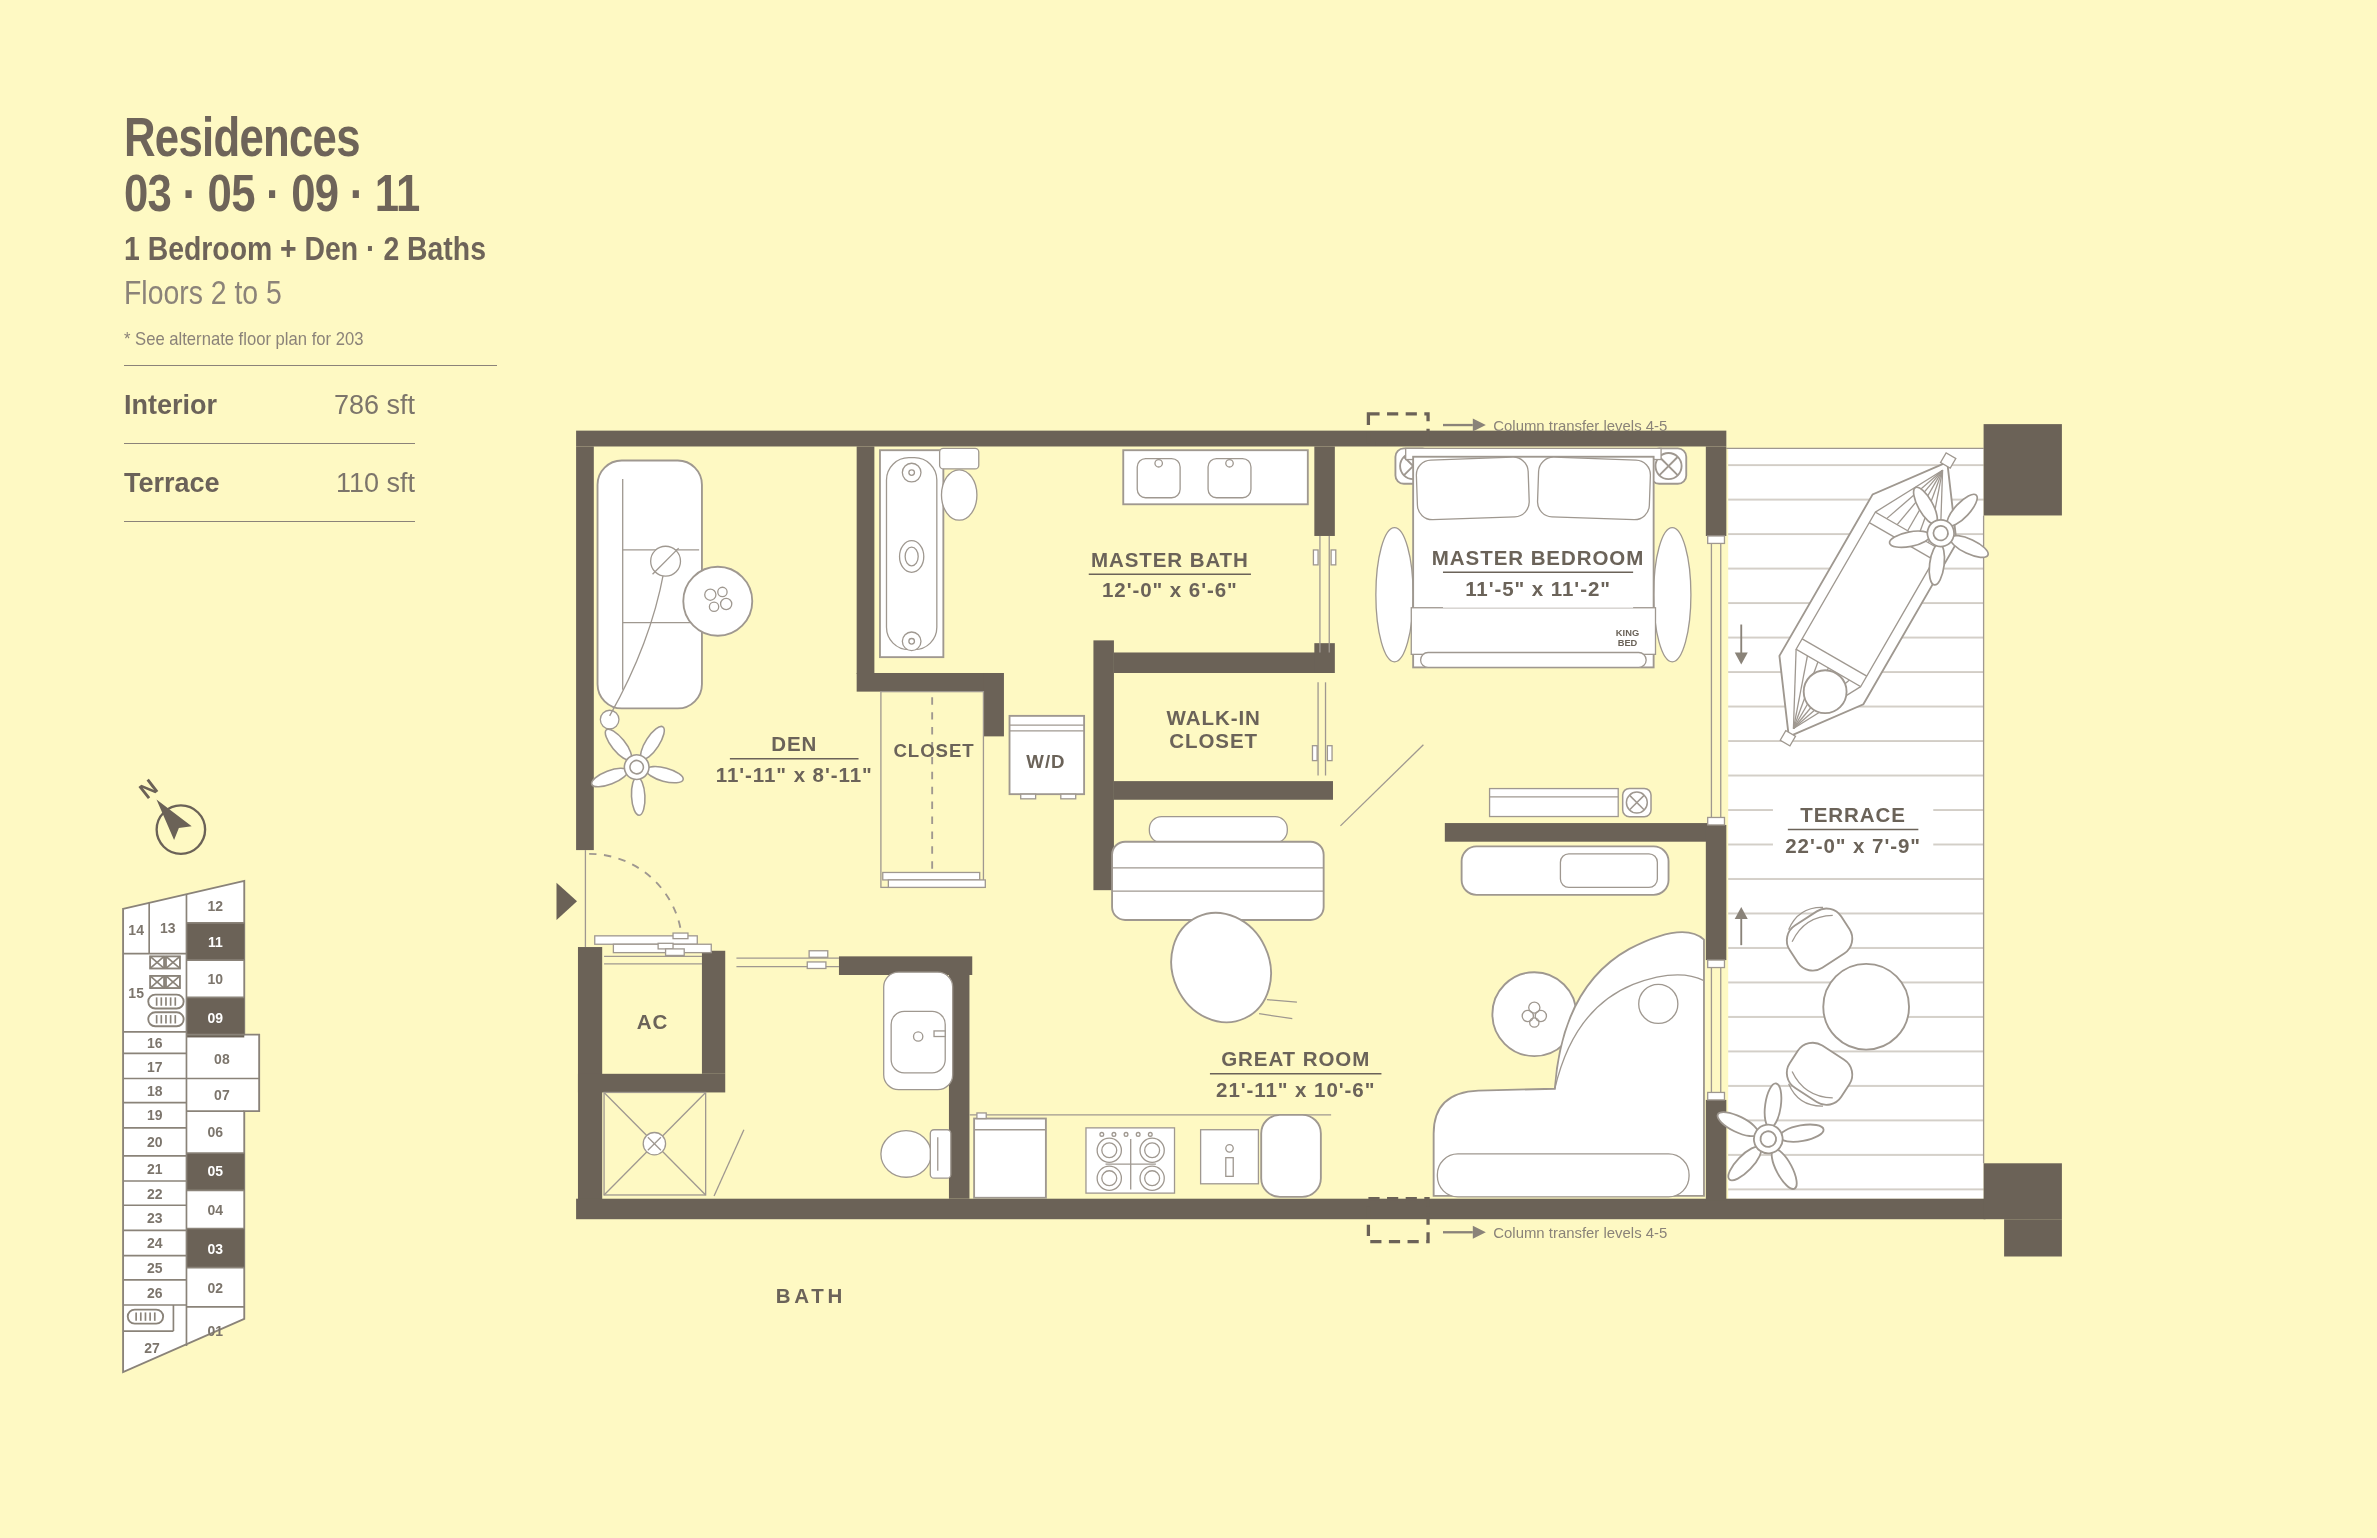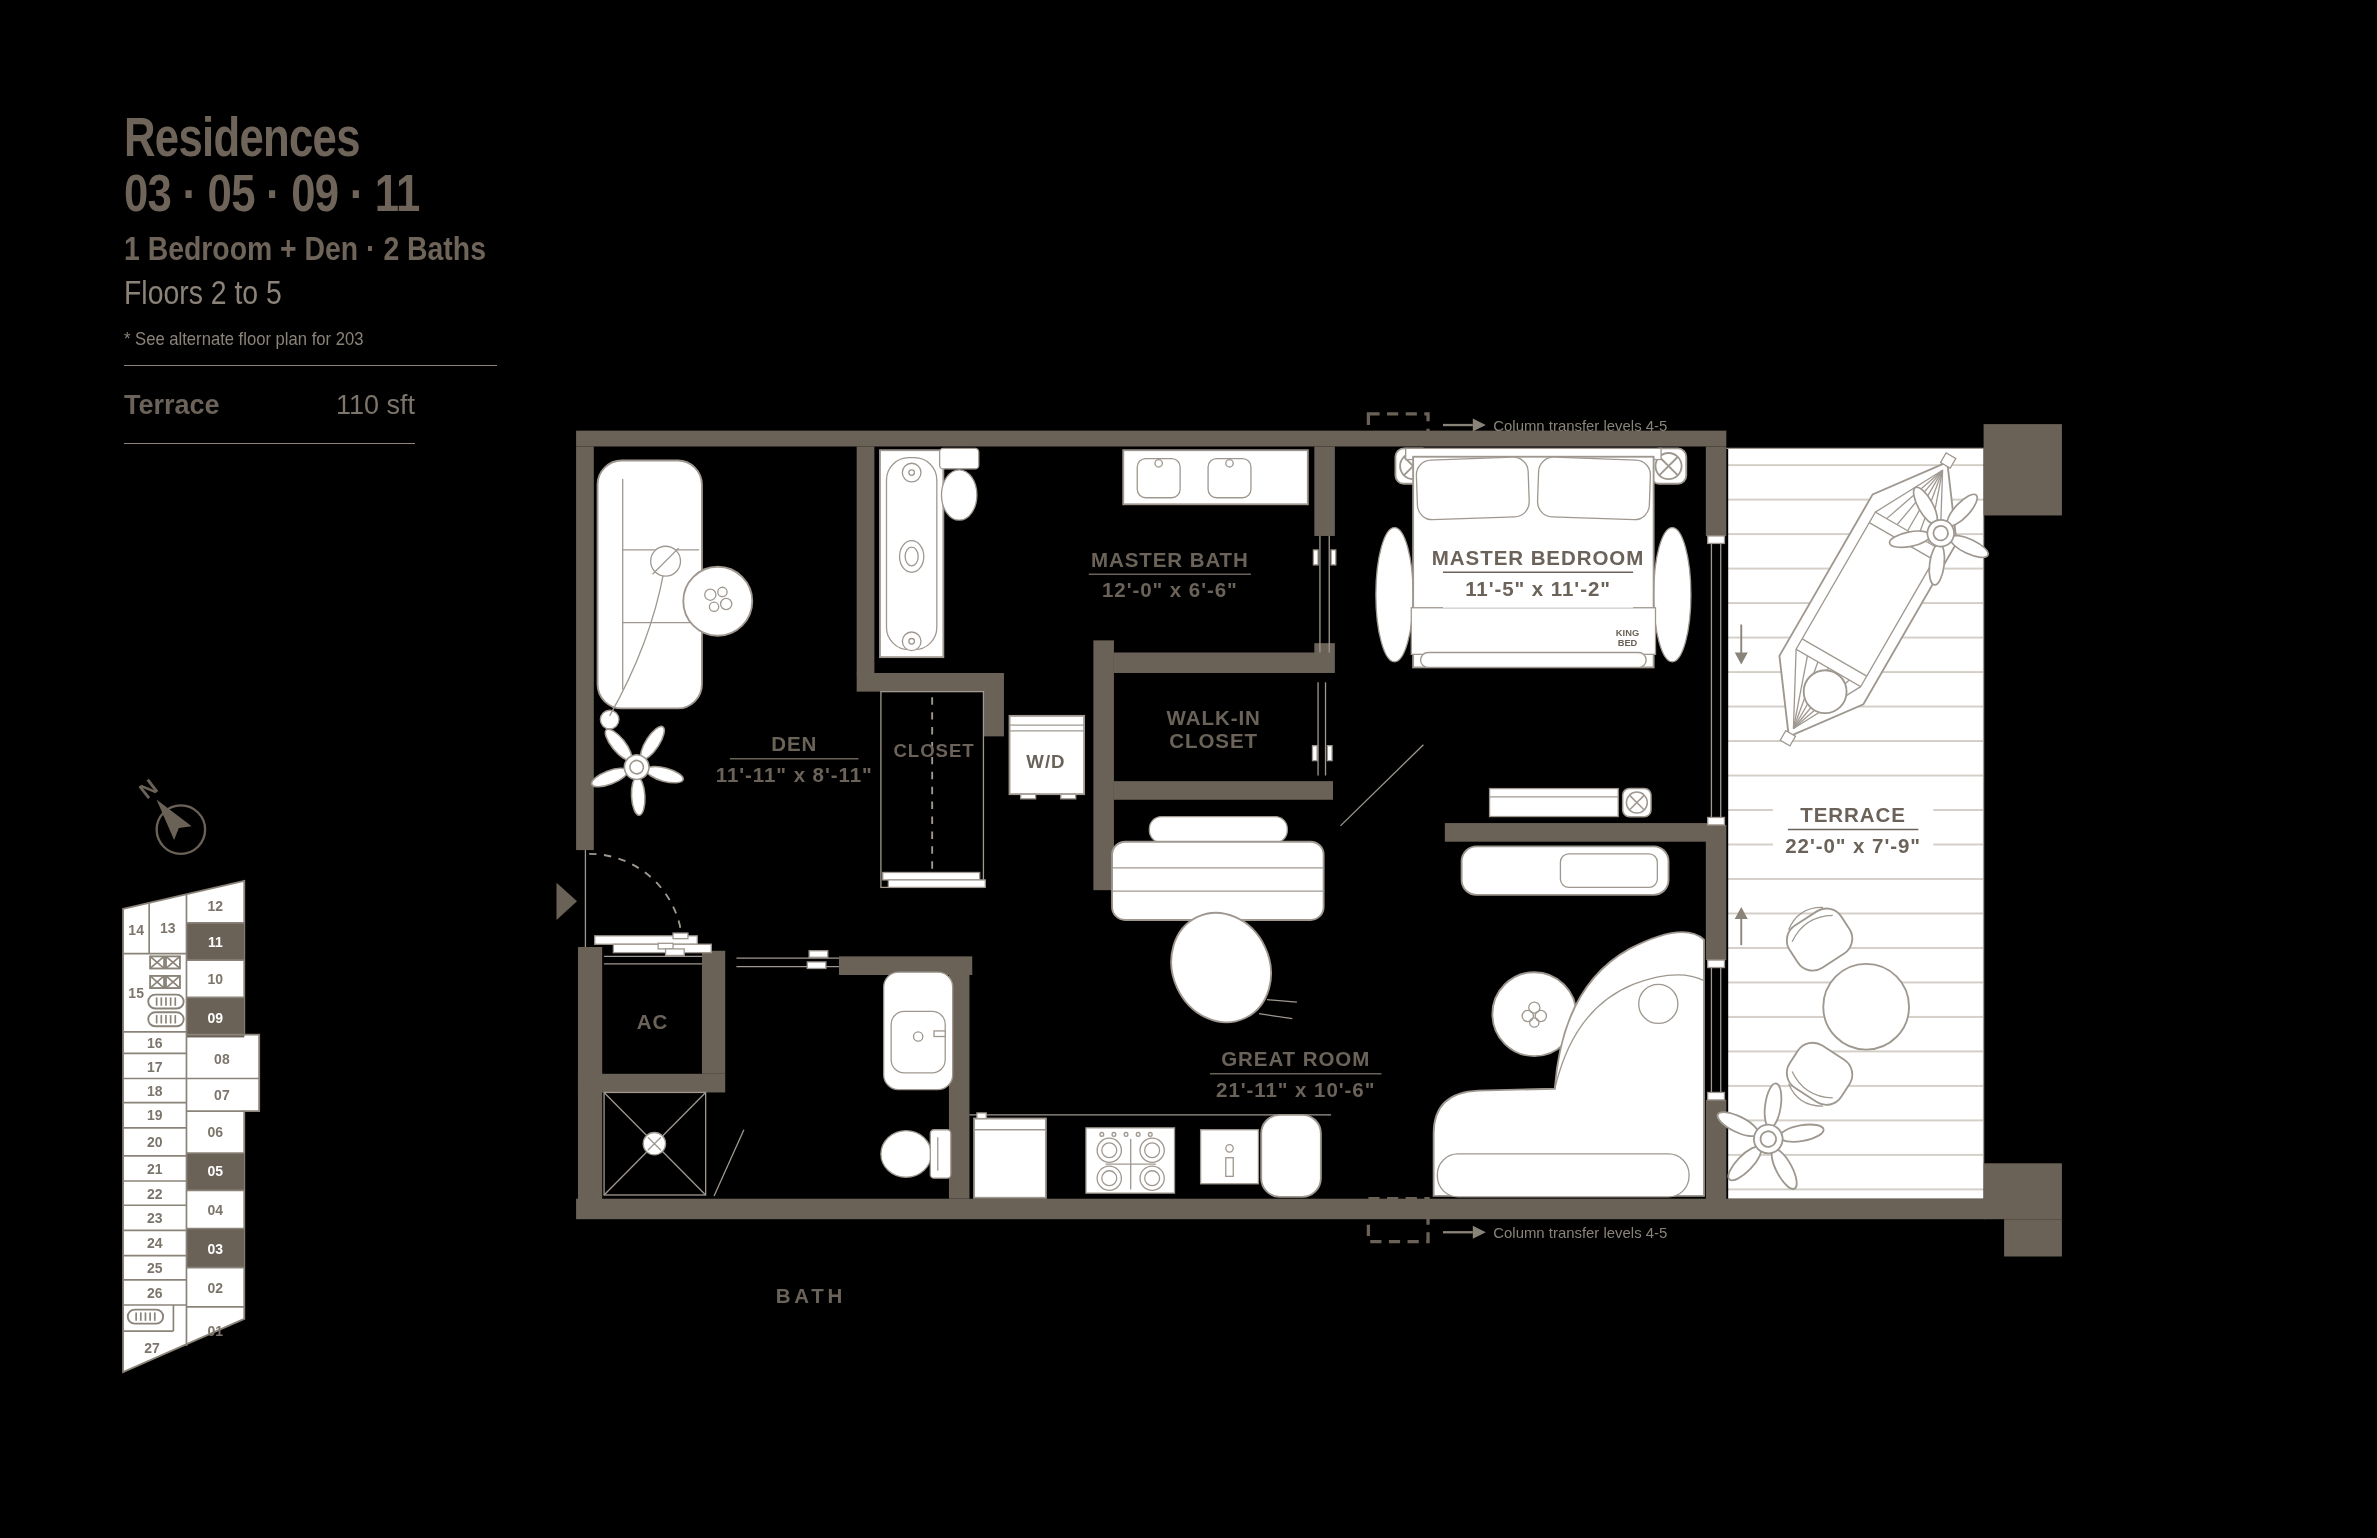--- a/index.html
+++ b/index.html
@@ -1,16 +1,16 @@
 <!DOCTYPE html>
 <html style="font-size:15px"><head>
 <meta charset="utf-8">
 <style>
   html,body{margin:0;padding:0;background:#ffffff;}
-  #page{position:relative;width:2377px;height:1538px;background:#000000;overflow:hidden;
+  #page{position:relative;width:2377px;height:1538px;background:#fef9c3;overflow:hidden;
         font-family:"Liberation Sans", sans-serif;color:#6b6259;}
   
   #hero{position:absolute;left:124px;top:110px;width:447px;}
   .hero-line{display:block;transform-origin:left top;white-space:nowrap;}
   .hero-title{font-size:56px;font-weight:bold;color:#6e6459;transform:scaleX(.78);line-height:.95;letter-spacing:-0.9px;}
   .hero-units{font-size:52px;font-weight:bold;color:#6e6459;transform:scaleX(.84);line-height:1;margin-top:3.7px;letter-spacing:-0.9px;}
   .hero-config{font-size:33px;font-weight:bold;color:#6e6459;transform:scaleX(.86);margin-top:11.2px;}
   .hero-floors{font-size:33px;font-weight:normal;color:#8b8379;transform:scaleX(.86);margin-top:5.6px;}
   .hero-note{font-size:17.7px;font-weight:normal;color:#8b8379;transform:scaleX(.94);margin-top:17px;}
   
@@ -50,20 +50,24 @@
 
   <div id="hero">
     <span class="hero-line hero-title">Residences</span>
     <span class="hero-line hero-units">03 · 05 · 09 · 11</span>
     <span class="hero-line hero-config">1 Bedroom + Den · 2 Baths</span>
     <span class="hero-line hero-floors">Floors 2 to 5</span>
     <span class="hero-line hero-note">* See alternate floor plan for 203</span>
 
     <div id="area-table">
       <div class="area-row">
+        <span class="area-label">Interior</span>
+        <span class="area-value">786 sft</span>
+      </div>
+      <div class="area-row">
         <span class="area-label">Terrace</span>
         <span class="area-value">110 sft</span>
       </div>
     </div>
   </div>
 
   <svg width="2377" height="1538" viewBox="0 0 2550 1650" xmlns="http://www.w3.org/2000/svg" style="position:absolute;left:0;top:0;">
     <defs>
       <pattern id="deck" width="8" height="37" patternUnits="userSpaceOnUse">
         <rect width="8" height="37" fill="#ffffff"></rect>

